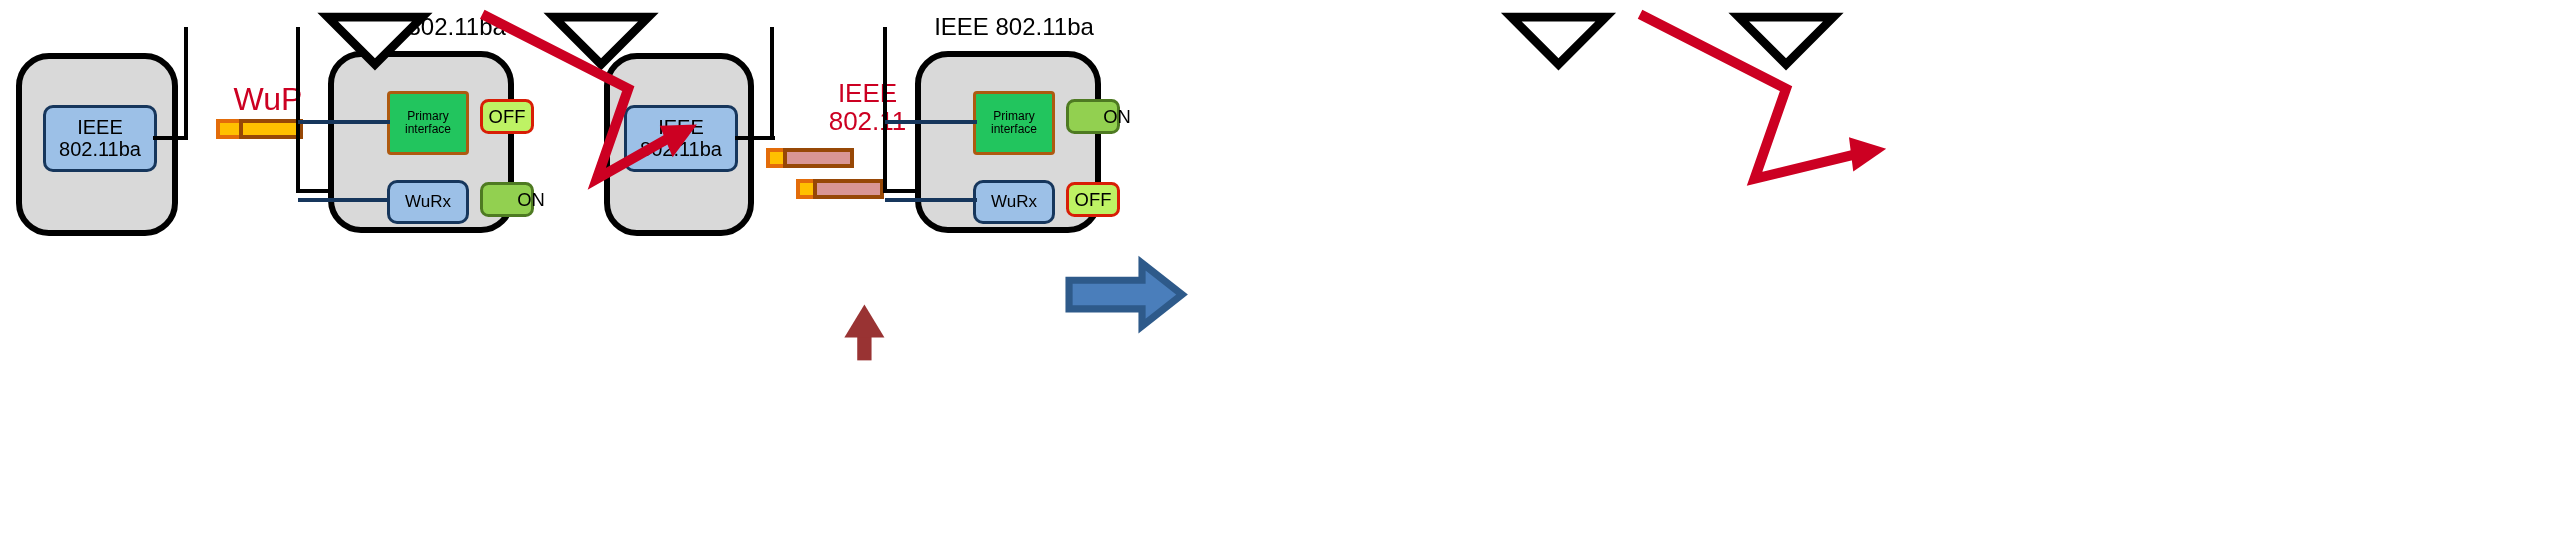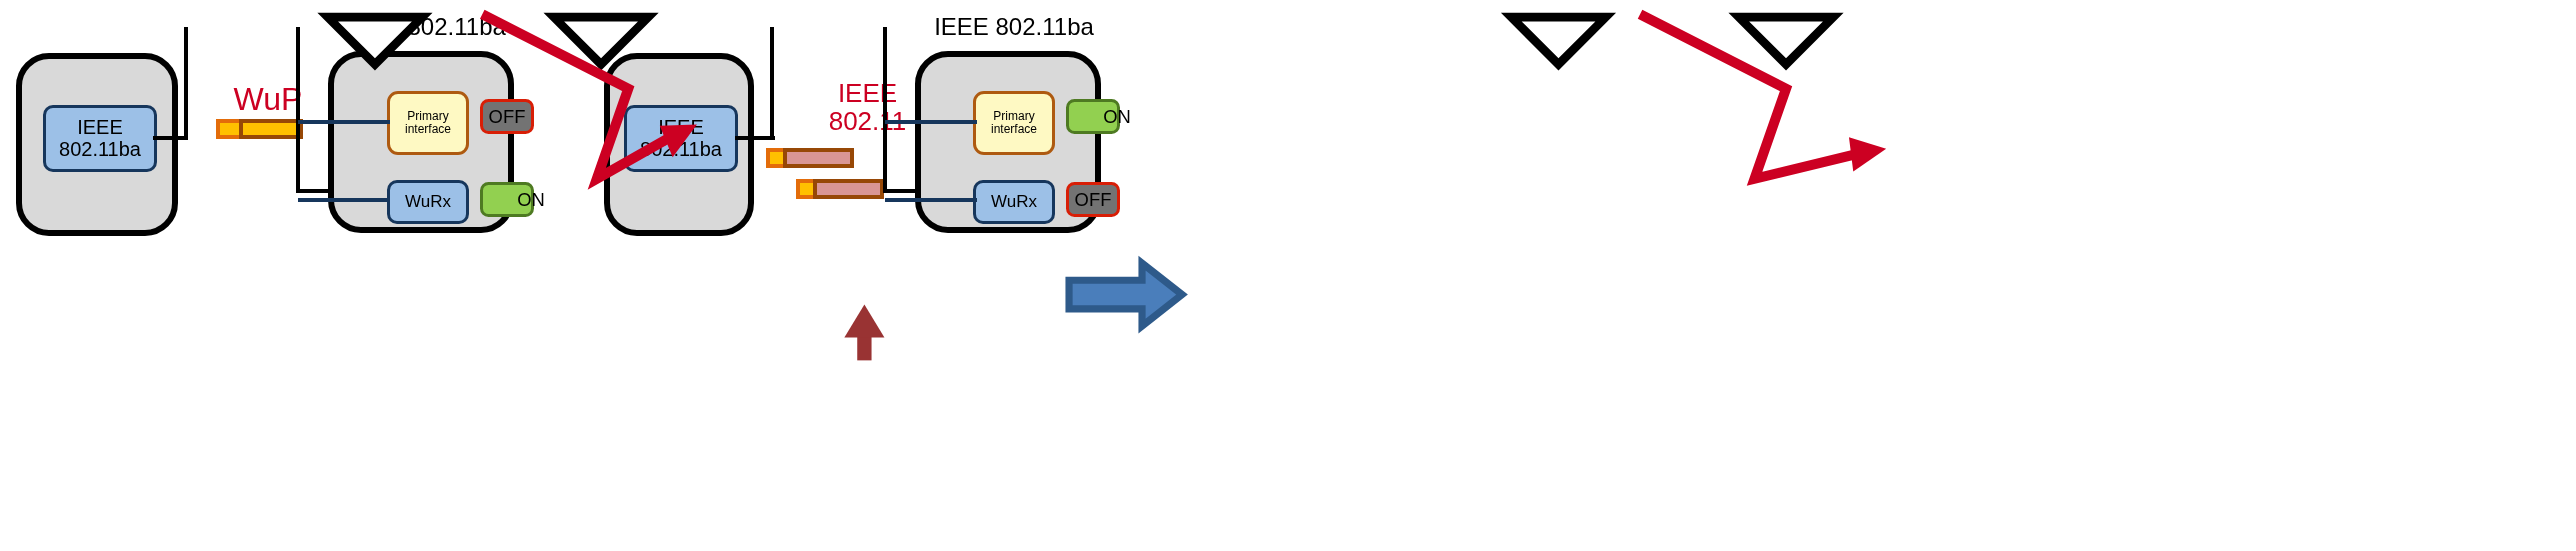--- a/index.html
+++ b/index.html
@@ -35,41 +35,41 @@
     text-align: center;
     line-height: 1.08;
     color: #000000;
     border-radius: 10px;
   }
   .mod-blue {
     background: #9cc0e7;
     border: 3.5px solid #16365c;
   }
   .mod-primary {
-    background: #fef9c3;
+    background: #22c55e;
     border: 3.5px solid #ae5a10;
-    border-radius: 11px;
+    border-radius: 4px;
     flex-direction: column;
   }
   .status {
     position: absolute;
     box-sizing: border-box;
     display: flex;
     align-items: center;
     justify-content: center;
     border-radius: 8.5px;
     color: #000000;
   }
   .status-on {
     background: #92d050;
     border: 3.5px solid #4e7a22;
     padding-left: 48px;
   }
   .status-off {
-    background: #737373;
+    background: #bef264;
     border: 3.5px solid #d81e06;
   }
   
   .label {
     position: absolute;
     color: #000000;
     white-space: pre;
   }
   .label-red {
     color: #cc0022;

